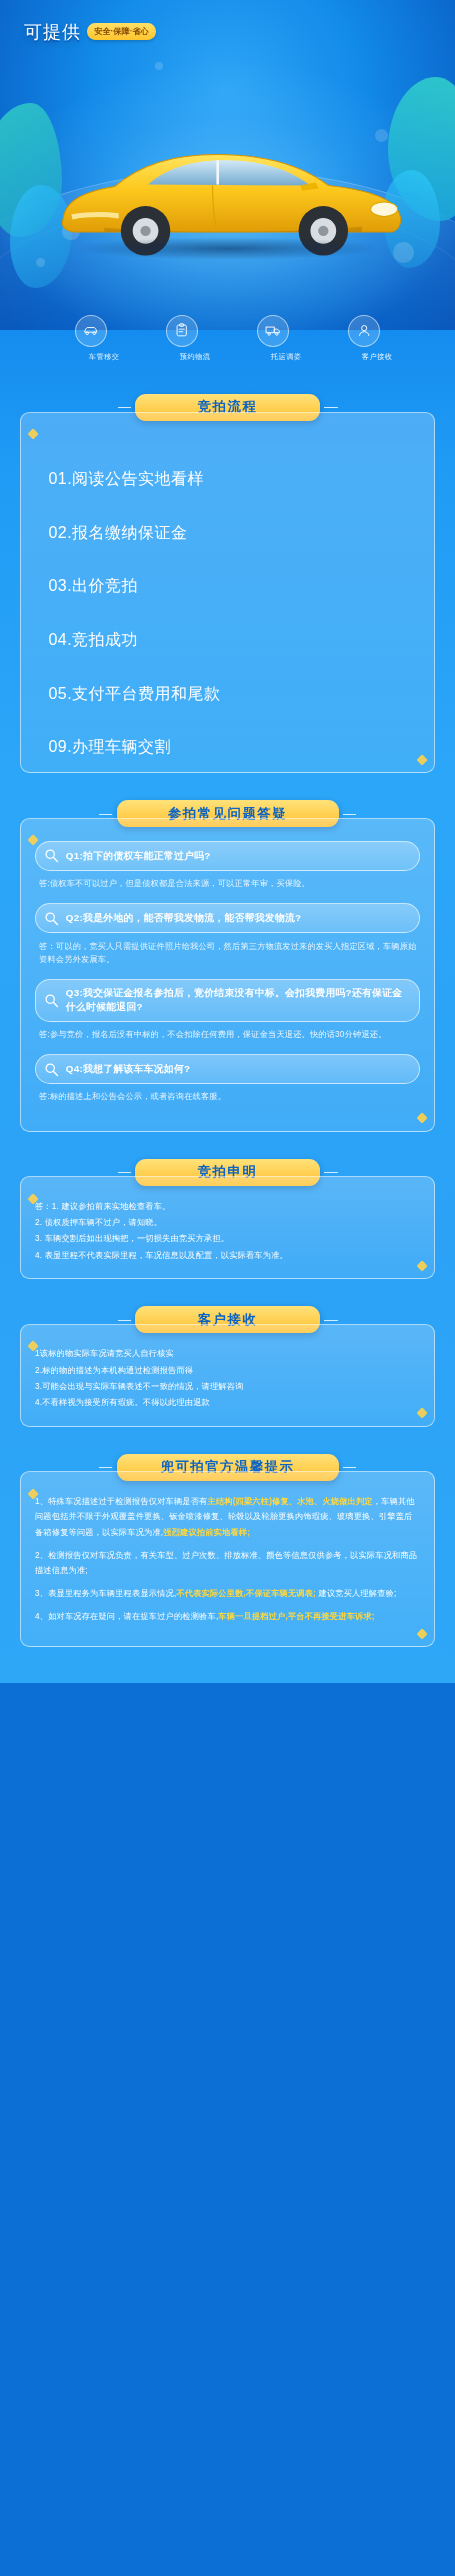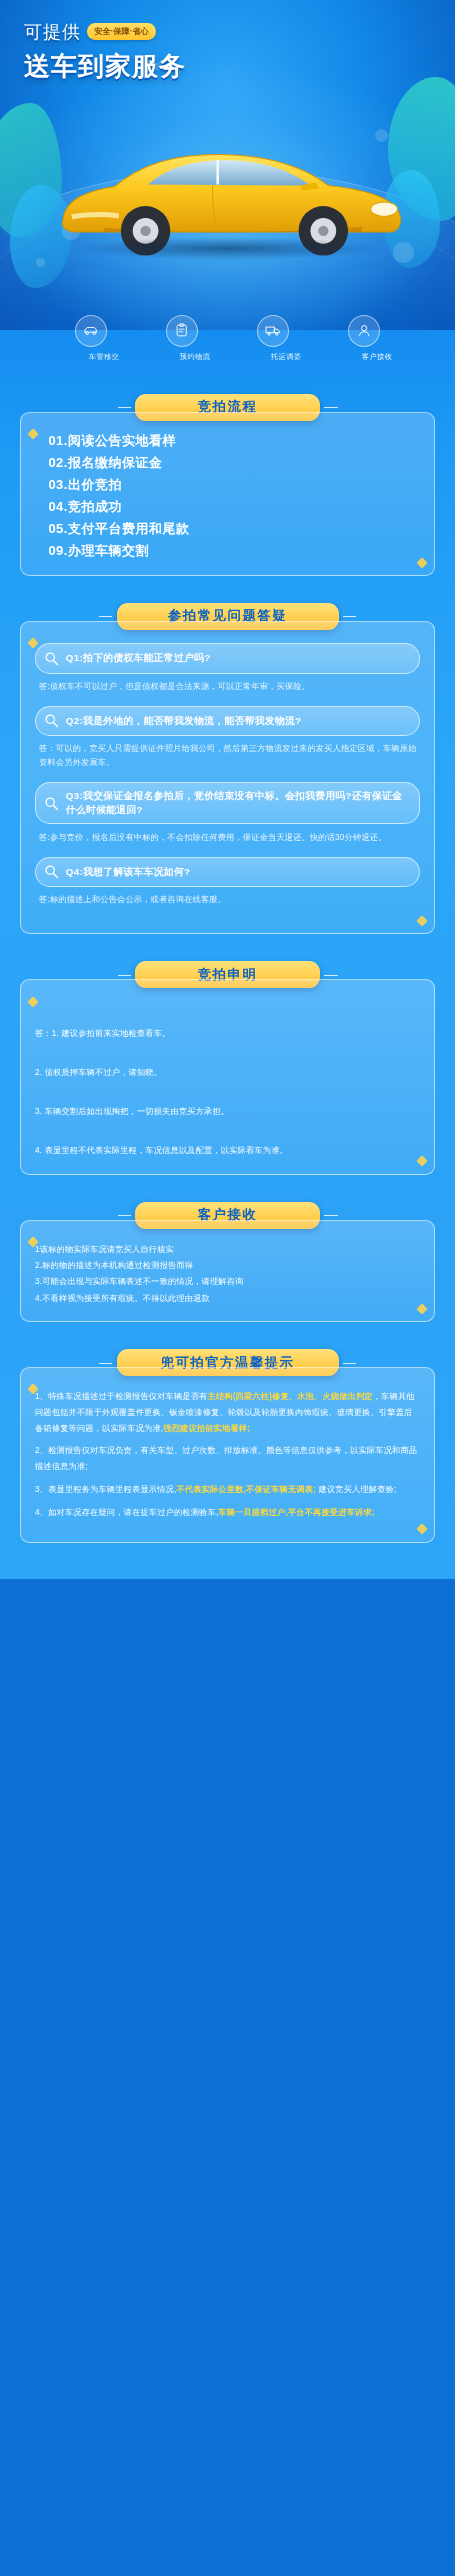--- a/index.html
+++ b/index.html
@@ -149,22 +149,22 @@
     background: #ffd24a; opacity: .9;
     transform: rotate(45deg);
     border-radius: 1.5px;
   }
   .corner.tl { left: 8.2px; top: 17.5px; }
   .corner.br { right: 8.2px; bottom: 8.2px; }
 
   
   .flow-list { list-style: none; padding-left: 13.4px; }
   .flow-list li {
-    font-size: 13px; color: #ffffff; letter-spacing: 0.5px;
-    line-height: 1.1; margin-bottom: 7.7px; font-weight: 700;
+    font-size: 16px; color: #ffffff; letter-spacing: 0.5px;
+    line-height: 1.1; margin-bottom: 7.7px; font-weight: 400; margin-top: 36px;
   }
   .flow-list li:last-child { margin-bottom: 2.1px; }
 
   
   .qa { margin-bottom: 3.1px; }
   .q-row {
     display: flex; align-items: center; gap: 6.2px;
     background: linear-gradient(180deg, rgba(255,255,255,0.30), rgba(255,255,255,0.16));
     border: 0.5px solid rgba(255,255,255,0.6);
     border-radius: 15px;
@@ -175,21 +175,21 @@
   }
   .q-text { font-size: 9.8px; font-weight: bold; color: #fff; line-height: 1.45; letter-spacing: 0.3px;}
   .a-text {
     font-size: 8.2px; color: #eaf6ff; line-height: 1.65;
     padding: 6.2px 3.1px 9.3px 4.1px; letter-spacing: 0.2px;
   }
 
   
   .plain { font-size: 8.2px; line-height: 1.85; color: #ffffff; letter-spacing: 0.2px; }
   .plain p { margin-bottom: 1px; }
-  .indent { padding-left: 15.5px; text-indent: -15.5px; margin-top: 24px; }
+  .indent { padding-left: 15.5px; text-indent: -15.5px; }
 
   .tips { font-size: 8.2px; line-height: 1.9; color: #ffffff; letter-spacing: 0.2px; }
   .tips p { margin-bottom: 7.2px; }
   .hl-y { color: #ffd83d; font-weight: bold; }
 
   .footnote { height: 15.5px; }
 </style>
 </head>
 <body>
 
@@ -204,21 +204,20 @@
     <div class="bubble b1"></div>
     <div class="bubble b2"></div>
     <div class="bubble b3"></div>
     <div class="bubble b4"></div>
     <div class="bubble b5"></div>
     <div class="hero-arc"></div>
     <div class="hero-arc2"></div>
 
     <div class="hero-title-wrap">
       <span class="hl1">可提供</span><span class="hl-badge">安全·保障·省心</span>
-      <div class="hl2">送车到家服务</div>
     </div>
 
     <div class="car-wrap">
       <div class="car-shadow"></div>
       <svg width="371" height="155" viewBox="0 0 720 300">
         <defs>
           <linearGradient id="body" x1="0" y1="0" x2="0" y2="1">
             <stop offset="0%" stop-color="#ffe35e"></stop>
             <stop offset="45%" stop-color="#fdc81d"></stop>
             <stop offset="100%" stop-color="#e09d06"></stop>

